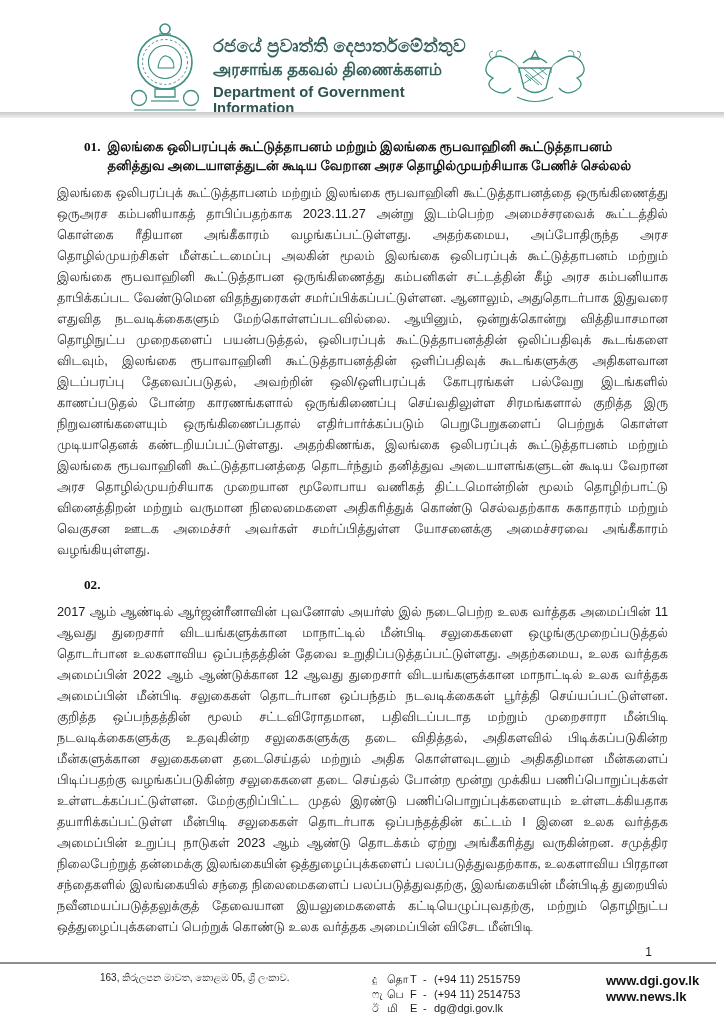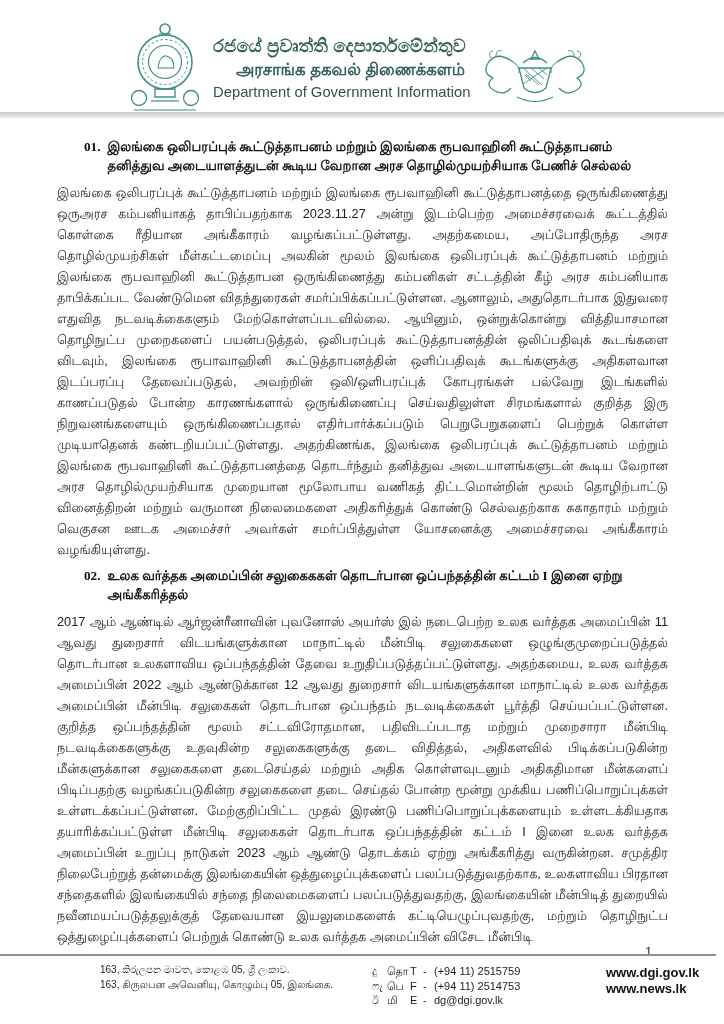--- a/index.html
+++ b/index.html
@@ -12,22 +12,22 @@
     font-family:"Liberation Sans", sans-serif;
     color:#1c1c1c;
   }
 
   
   .masthead { position:absolute; top:20px; left:0; width:672px; height:96px; }
   .emblem-left  { position:absolute; left:127px; top:2px; }
   .emblem-right { position:absolute; left:482px; top:28px; }
   .dept-titles  { position:absolute; left:213px; top:16px; width:275px; color:#33605b; }
   .t-si { font-size:18px; font-weight:bold; letter-spacing:.2px; }
-  .t-ta { font-size:16.5px; font-weight:bold; margin-top:3px;text-align:center; }
-  .t-en { font-size:14.8px; font-weight:normal; margin-top:3px; color:#2c5450; }
+  .t-ta { font-size:16.5px; font-weight:bold; margin-top:3px; }
+  .t-en { font-size:14.8px; font-weight:bold; margin-top:3px; color:#2c5450; }
 
   .rule {
     position:absolute; top:112px; left:0; width:724px; height:6px;
     background:linear-gradient(#c9c9c9, #efefef);
   }
 
   
   .main { position:absolute; top:124px; left:57px; width:611px; }
   .doc-title {
     margin:6px 0 0; text-align:center;
@@ -37,30 +37,30 @@
     display:flex; gap:7px;
     margin:13px 0 0; padding:0 24px 0 27px;
     font-size:13.2px; font-weight:bold; line-height:19px; color:#101010;font-family:Liberation Serif, serif;
   }
   .sec-head .num { flex:none; }
   .sec-body {
     margin:7px 0 0;
     font-size:12.8px; line-height:21px;
     text-align:justify; color:#1c1c1c;
   }
-  .sec-02 .sec-head { margin-top:6px; }
+  .sec-02 .sec-head { margin-top:15px; }
 
   .page-number {
     position:absolute; bottom:65px; right:72px;
     font-size:12px; color:#1c1c1c;
   }
 
   
   .footer {
-    position:absolute; bottom:12px; left:0; width:716px; height:58px;
+    position:absolute; bottom:4px; left:0; width:716px; height:58px;
     background:#ffffff;
     border-top:2px solid #8f8f8f;
     box-sizing:border-box;
   }
   .f-left {
     position:absolute; left:100px; top:7px;
     font-size:10px; line-height:14.5px; color:#262626;
   }
   .f-mid {
     position:absolute; left:372px; top:8px;
@@ -132,34 +132,32 @@
       <h2 class="sec-head">
         <span class="num">01.</span>
         <span class="txt">இலங்கை ஒலிபரப்புக் கூட்டுத்தாபனம் மற்றும் இலங்கை ரூபவாஹினி கூட்டுத்தாபனம் தனித்துவ அடையாளத்துடன் கூடிய வேறான அரச தொழில்முயற்சியாக பேணிச் செல்லல்</span>
       </h2>
       <p class="sec-body">இலங்கை ஒலிபரப்புக் கூட்டுத்தாபனம் மற்றும் இலங்கை ரூபவாஹினி கூட்டுத்தாபனத்தை ஒருங்கிணைத்து ஒருஅரச கம்பனியாகத் தாபிப்பதற்காக 2023.11.27 அன்று இடம்பெற்ற அமைச்சரவைக் கூட்டத்தில் கொள்கை ரீதியான அங்கீகாரம் வழங்கப்பட்டுள்ளது. அதற்கமைய, அப்போதிருந்த அரச தொழில்முயற்சிகள் மீள்கட்டமைப்பு அலகின் மூலம் இலங்கை ஒலிபரப்புக் கூட்டுத்தாபனம் மற்றும் இலங்கை ரூபவாஹினி கூட்டுத்தாபன ஒருங்கிணைத்து கம்பனிகள் சட்டத்தின் கீழ் அரச கம்பனியாக தாபிக்கப்பட வேண்டுமென விதந்துரைகள் சமர்ப்பிக்கப்பட்டுள்ளன. ஆனாலும், அதுதொடர்பாக இதுவரை எதுவித நடவடிக்கைகளும் மேற்கொள்ளப்படவில்லை. ஆயினும், ஒன்றுக்கொன்று வித்தியாசமான தொழிநுட்ப முறைகளைப் பயன்படுத்தல், ஒலிபரப்புக் கூட்டுத்தாபனத்தின் ஒலிப்பதிவுக் கூடங்களை விடவும், இலங்கை ரூபாவாஹினி கூட்டுத்தாபனத்தின் ஒளிப்பதிவுக் கூடங்களுக்கு அதிகளவான இடப்பரப்பு தேவைப்படுதல், அவற்றின் ஒலி/ஒளிபரப்புக் கோபுரங்கள் பல்வேறு இடங்களில் காணப்படுதல் போன்ற காரணங்களால் ஒருங்கிணைப்பு செய்வதிலுள்ள சிரமங்களால் குறித்த இரு நிறுவனங்களையும் ஒருங்கிணைப்பதால் எதிர்பார்க்கப்படும் பெறுபேறுகளைப் பெற்றுக் கொள்ள முடியாதெனக் கண்டறியப்பட்டுள்ளது. அதற்கிணங்க, இலங்கை ஒலிபரப்புக் கூட்டுத்தாபனம் மற்றும் இலங்கை ரூபவாஹினி கூட்டுத்தாபனத்தை தொடர்ந்தும் தனித்துவ அடையாளங்களுடன் கூடிய வேறான அரச தொழில்முயற்சியாக முறையான மூலோபாய வணிகத் திட்டமொன்றின் மூலம் தொழிற்பாட்டு வினைத்திறன் மற்றும் வருமான நிலைமைகளை அதிகரித்துக் கொண்டு செல்வதற்காக சுகாதாரம் மற்றும் வெகுசன ஊடக அமைச்சர் அவர்கள் சமர்ப்பித்துள்ள யோசனைக்கு அமைச்சரவை அங்கீகாரம் வழங்கியுள்ளது.</p>
     </section>
 
     <section class="sec-02">
       <h2 class="sec-head">
         <span class="num">02.</span>
-        <span class="txt">உலக வர்த்தக அமைப்பின் சலுகைககள் தொடர்பான ஒப்பந்தத்தின் கட்டம் I இனை ஏற்று அங்கீகரித்தல்</span>
       </h2>
       <p class="sec-body">2017 ஆம் ஆண்டில் ஆர்ஜன்ரீனாவின் புவனோஸ் அயர்ஸ் இல் நடைபெற்ற உலக வர்த்தக அமைப்பின் 11 ஆவது துறைசார் விடயங்களுக்கான மாநாட்டில் மீன்பிடி சலுகைகளை ஒழுங்குமுறைப்படுத்தல் தொடர்பான உலகளாவிய ஒப்பந்தத்தின் தேவை உறுதிப்படுத்தப்பட்டுள்ளது. அதற்கமைய, உலக வர்த்தக அமைப்பின் 2022 ஆம் ஆண்டுக்கான 12 ஆவது துறைசார் விடயங்களுக்கான மாநாட்டில் உலக வர்த்தக அமைப்பின் மீன்பிடி சலுகைகள் தொடர்பான ஒப்பந்தம் நடவடிக்கைகள் பூர்த்தி செய்யப்பட்டுள்ளன. குறித்த ஒப்பந்தத்தின் மூலம் சட்டவிரோதமான, பதிவிடப்படாத மற்றும் முறைசாரா மீன்பிடி நடவடிக்கைகளுக்கு உதவுகின்ற சலுகைகளுக்கு தடை விதித்தல், அதிகளவில் பிடிக்கப்படுகின்ற மீன்களுக்கான சலுகைகளை தடைசெய்தல் மற்றும் அதிக கொள்ளவுடனும் அதிகதிமான மீன்களைப் பிடிப்பதற்கு வழங்கப்படுகின்ற சலுகைகளை தடை செய்தல் போன்ற மூன்று முக்கிய பணிப்பொறுப்புக்கள் உள்ளடக்கப்பட்டுள்ளன. மேற்குறிப்பிட்ட முதல் இரண்டு பணிப்பொறுப்புக்களையும் உள்ளடக்கியதாக தயாரிக்கப்பட்டுள்ள மீன்பிடி சலுகைகள் தொடர்பாக ஒப்பந்தத்தின் கட்டம் I இனை உலக வர்த்தக அமைப்பின் உறுப்பு நாடுகள் 2023 ஆம் ஆண்டு தொடக்கம் ஏற்று அங்கீகரித்து வருகின்றன. சமுத்திர நிலைபேற்றுத் தன்மைக்கு இலங்கையின் ஒத்துழைப்புக்களைப் பலப்படுத்துவதற்காக, உலகளாவிய பிரதான சந்தைகளில் இலங்கையில் சந்தை நிலைமைகளைப் பலப்படுத்துவதற்கு, இலங்கையின் மீன்பிடித் துறையில் நவீனமயப்படுத்தலுக்குத் தேவையான இயலுமைகளைக் கட்டியெழுப்புவதற்கு, மற்றும் தொழிநுட்ப ஒத்துழைப்புக்களைப் பெற்றுக் கொண்டு உலக வர்த்தக அமைப்பின் விசேட மீன்பிடி</p>
     </section>
 
   </main>
 
   <div class="page-number">1</div>
 
   <footer class="footer">
 
     <div class="f-left">
       <div>163, කිරුලපන මාවත, කොළඹ 05, ශ්‍රී ලංකාව.</div>
-      <div>163, கிருலபன அவெனியு, கொழும்பு 05, இலங்கை.</div>
     </div>
 
     <div class="f-mid">
       <div class="row">
         <span class="c-si">දු</span><span class="c-ta">தொ</span><span class="c-en">T</span><span class="c-sep">-</span><span class="c-val">(+94 11) 2515759</span>
       </div>
       <div class="row">
         <span class="c-si">ෆැ</span><span class="c-ta">பெ</span><span class="c-en">F</span><span class="c-sep">-</span><span class="c-val">(+94 11) 2514753</span>
       </div>
       <div class="row">

